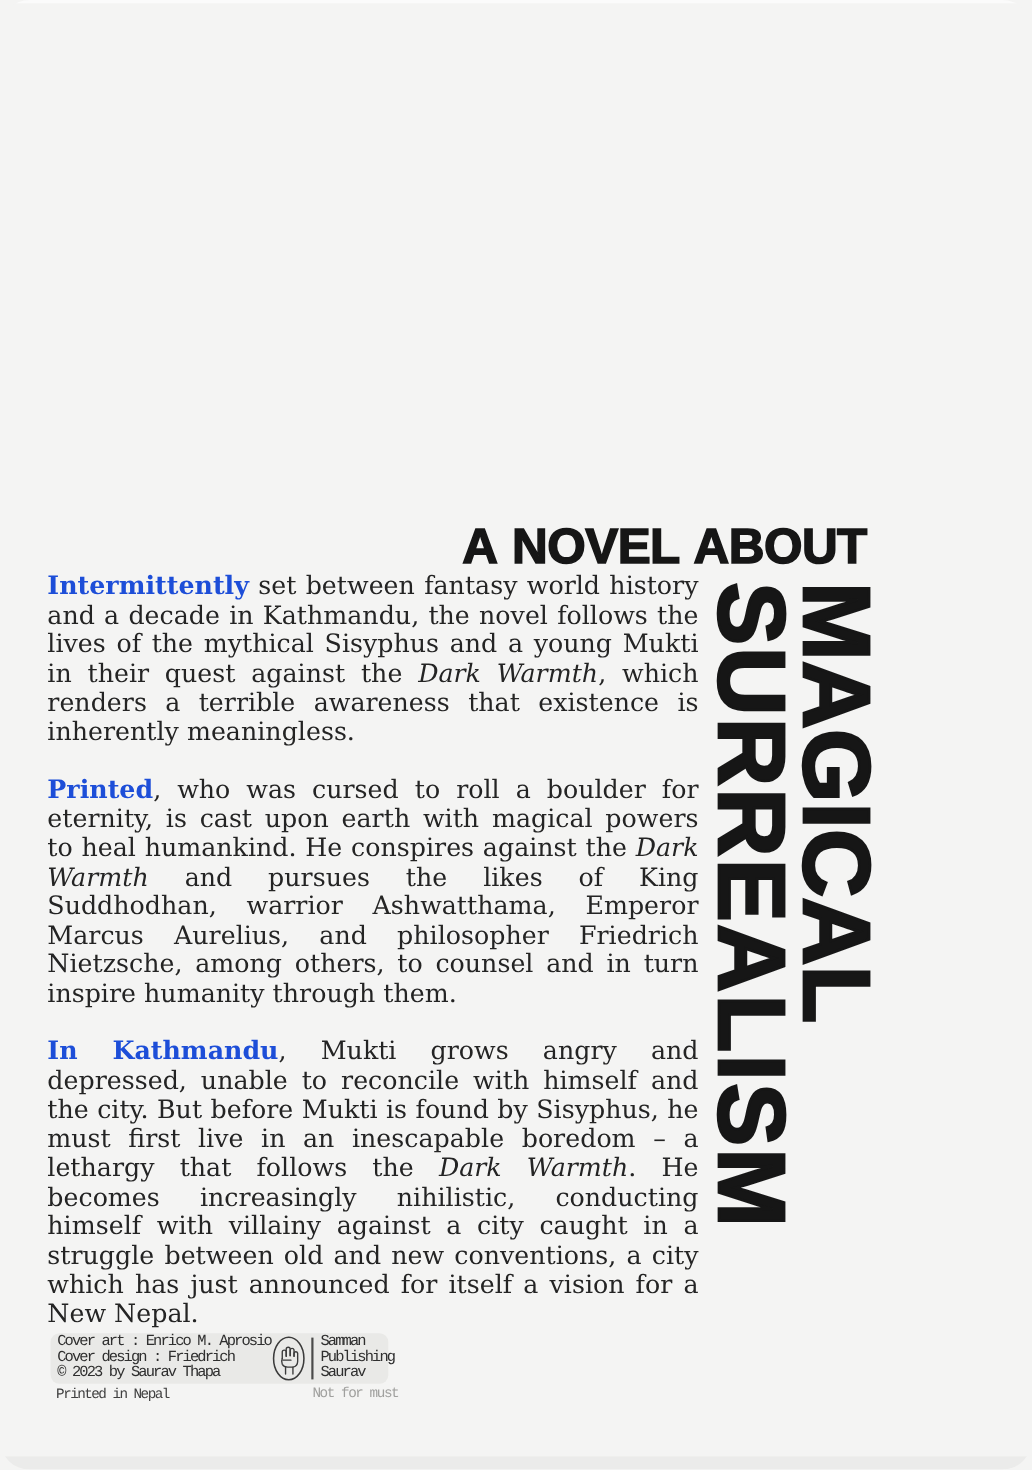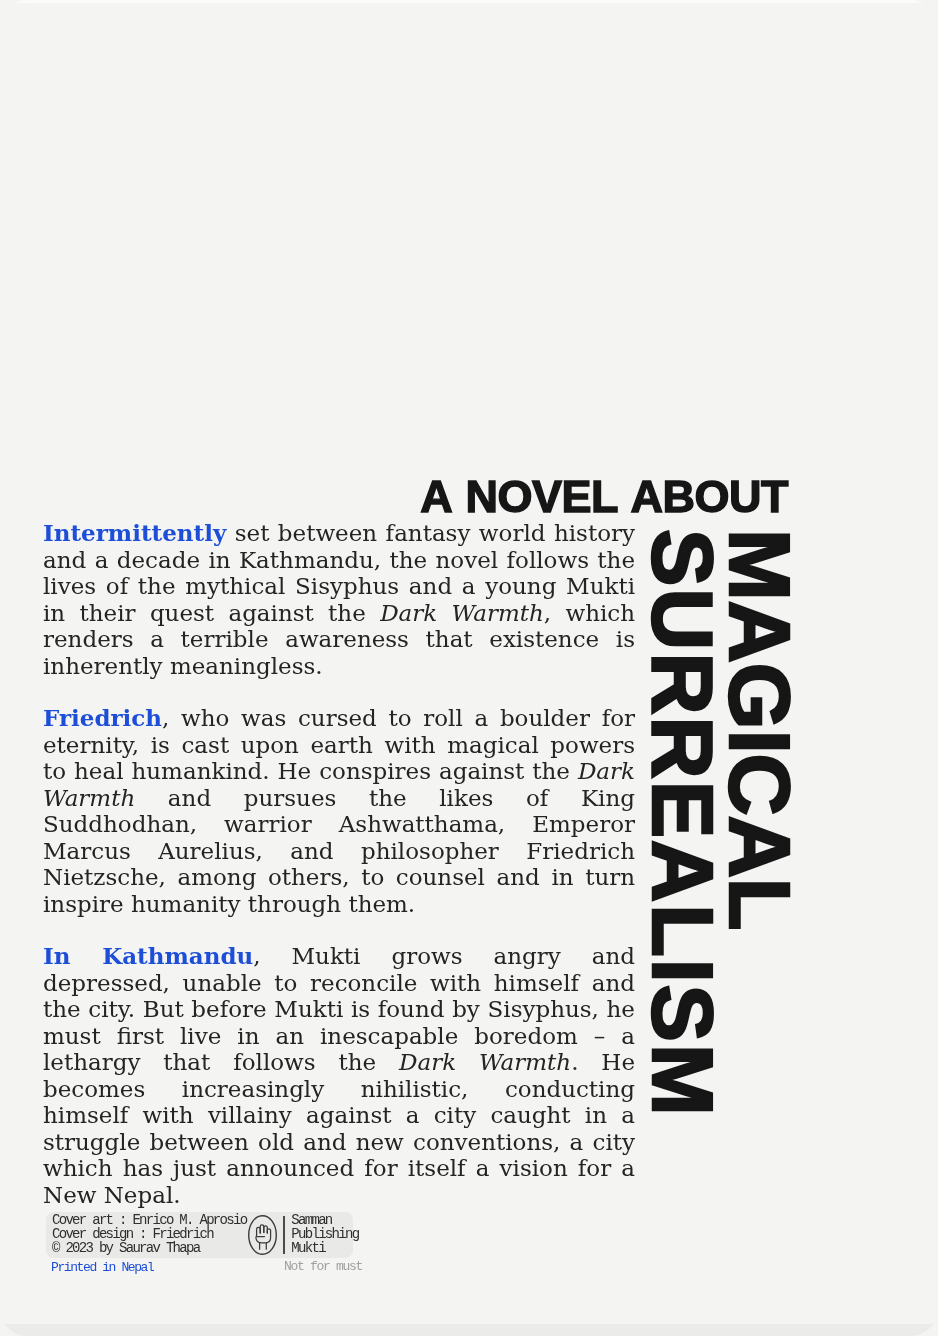--- a/index.html
+++ b/index.html
@@ -114,21 +114,21 @@
     color: #2f2f2f;
     white-space: nowrap;
   }
   .printed-note {
     position: absolute;
     left: 51px;
     top: 1260px;
     font-family: "Liberation Mono", monospace;
     font-size: 13px;
     letter-spacing: -1.4px;
-    color: #1d4ed8;
+    color: #404040;
     white-space: nowrap;
   }
   .sale-note {
     position: absolute;
     left: 284px;
     top: 1259px;
     font-family: "Liberation Mono", monospace;
     font-size: 13px;
     letter-spacing: -1.3px;
     color: #a0a09e;
@@ -144,21 +144,21 @@
 
   <div class="kicker">A NOVEL ABOUT</div>
 
   <div class="vertical-title">
     <span class="vword first">MAGICAL</span>
     <span class="vword second">SURREALISM</span>
   </div>
 
   <div class="synopsis">
     <p><b>Intermittently</b><span> set between fantasy world history and a decade in Kathmandu, the novel follows the lives of the mythical Sisyphus and a young Mukti in their quest against the </span><i>Dark Warmth</i><span>, which renders a terrible awareness that existence is inherently meaningless.</span></p>
-    <p><b>Friedrich</b><span>, who was cursed to roll a boulder for eternity, is cast upon earth with magical powers to heal humankind. He conspires against the </span><i>Dark Warmth</i><span> and pursues the likes of King Suddhodhan, warrior Ashwatthama, Emperor Marcus Aurelius, and philosopher Friedrich Nietzsche, among others, to counsel and in turn inspire humanity through them.</span></p>
+    <p><b>Printed</b><span>, who was cursed to roll a boulder for eternity, is cast upon earth with magical powers to heal humankind. He conspires against the </span><i>Dark Warmth</i><span> and pursues the likes of King Suddhodhan, warrior Ashwatthama, Emperor Marcus Aurelius, and philosopher Friedrich Nietzsche, among others, to counsel and in turn inspire humanity through them.</span></p>
     <p><b>In Kathmandu</b><span>, Mukti grows angry and depressed, unable to reconcile with himself and the city. But before Mukti is found by Sisyphus, he must first live in an inescapable boredom – a lethargy that follows the </span><i>Dark Warmth</i><span>. He becomes increasingly nihilistic, conducting himself with villainy against a city caught in a struggle between old and new conventions, a city which has just announced for itself a vision for a New Nepal.</span></p>
   </div>
 
   <div class="colophon-panel">
     <div class="credits">
       <div>Cover art : Enrico M. Aprosio</div>
       <div>Cover design : Friedrich</div>
       <div>© 2023 by Saurav Thapa</div>
     </div>
     <div class="logo-wrap">
@@ -171,21 +171,21 @@
           <path d="M20.3 19 L20.3 16.2 a1.7 1.7 0 0 1 3.3 0 L23.6 23.5 q0 4.8 -4.4 5.3 L14.5 28.8 q-3.6 0 -4.9 -2.6 q-1.2 -2.6 0 -5.2"></path>
           <path d="M10.3 22.5 L17.5 22.5"></path>
           <path d="M12.6 28.9 L12.6 35.2 M19.3 28.8 L19.3 35.2"></path>
         </g>
       </svg>
     </div>
     <div class="colophon-divider"></div>
     <div class="publisher">
       <div>Samman</div>
       <div>Publishing</div>
-      <div>Mukti</div>
+      <div>Saurav</div>
     </div>
   </div>
 
   <div class="printed-note">Printed in Nepal</div>
   <div class="sale-note">Not for must</div>
 
   <div class="edge-bottom"></div>
 
 </div>
 

